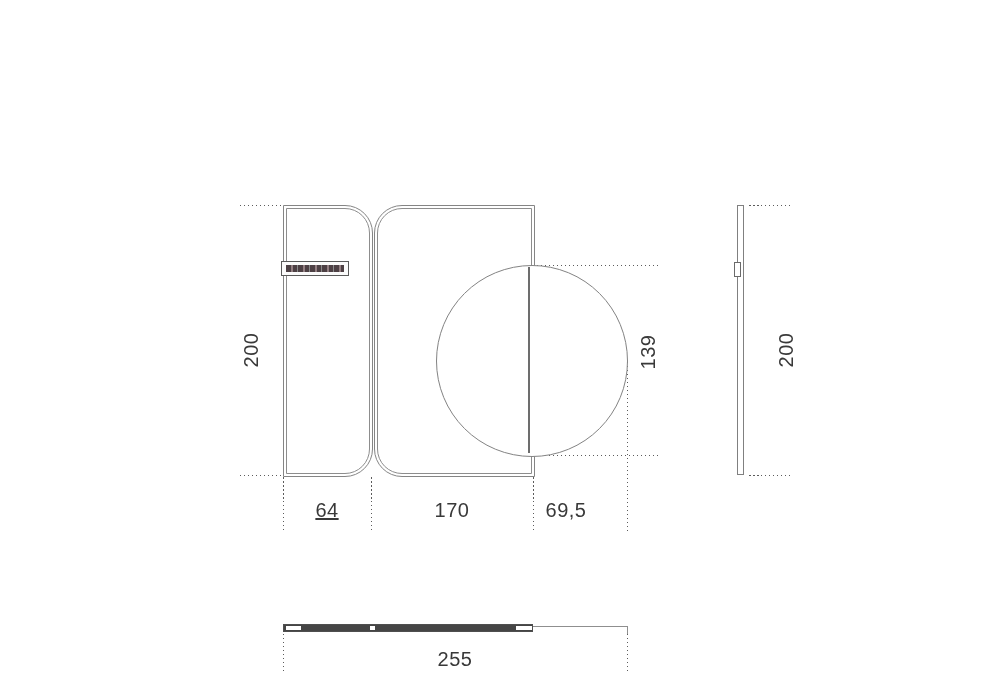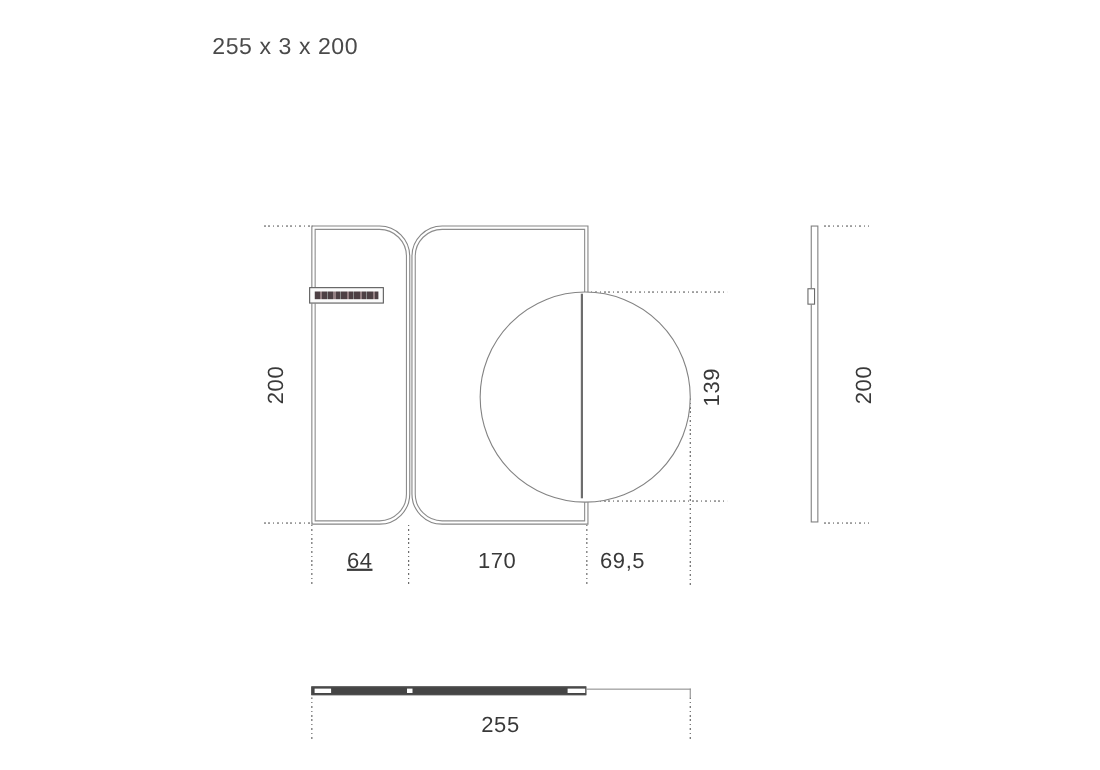--- a/index.html
+++ b/index.html
@@ -50,21 +50,20 @@
   .top-bar .gap{position:absolute;top:1px;bottom:1px;background:#fff;}
   .thin-line{position:absolute;left:533px;top:626px;width:95px;height:1px;background:#8f8f8f;}
   .tick-v{position:absolute;width:1px;background:#8f8f8f;}
 </style>
 </head>
 <body>
 
 <div id="stage">
 
   <div class="hdr">
-    <div class="t2">255 x 3 x 200</div>
   </div>
 
   <div>
 
     <div class="panel panel-left" style="left:283px;top:205px;width:88px;height:270px;"></div>
     <div class="panel panel-right" style="left:374px;top:205px;width:159px;height:270px;"></div>
 
     <div class="brand-tag">
       <div class="smudge"></div>
     </div>

